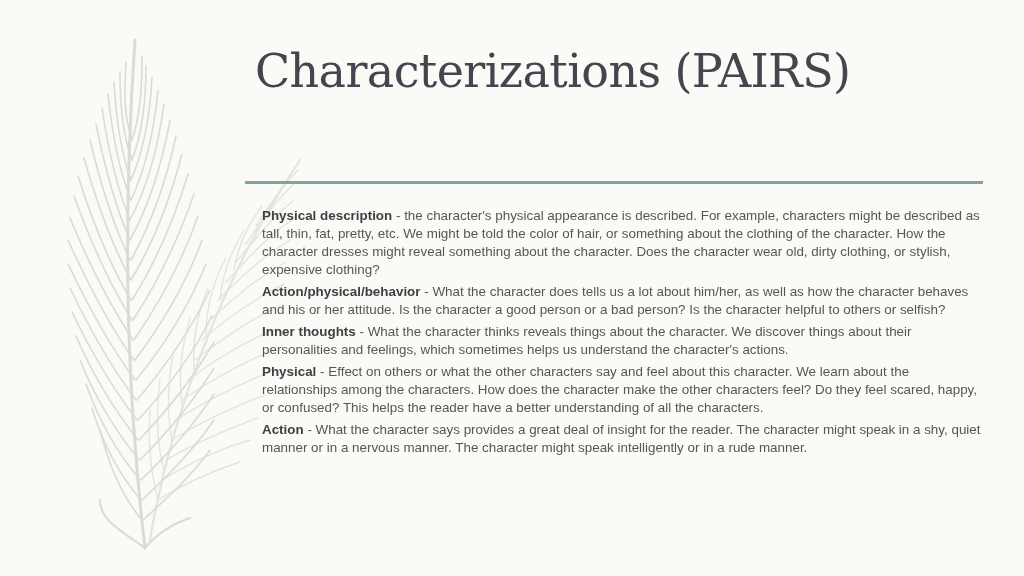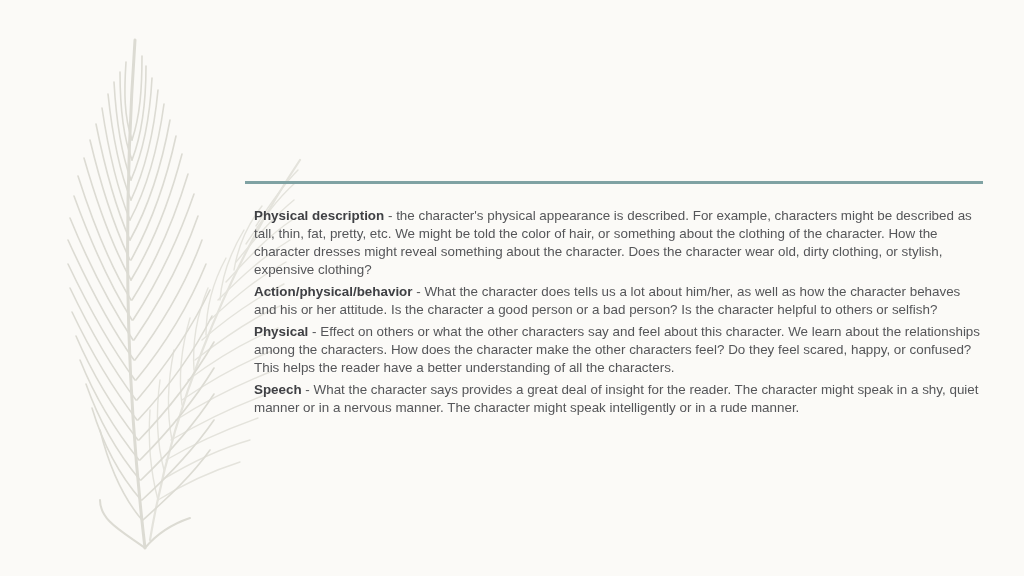--- a/index.html
+++ b/index.html
@@ -48,21 +48,21 @@
       position: absolute;
       left: 254px;
       top: 207px;
       width: 730px;
       font-family: "Liberation Sans", "DejaVu Sans", sans-serif;
       font-size: 13.4px;
       line-height: 18px;
       color: #555659;
     }
     .para {
-      margin: 0 0 4px 0;
+      margin: 0 0 4px 8px;
     }
     .term {
       font-weight: bold;
       color: #3f4044;
     }
   </style>
 </head>
 <body>
 
 <div class="slide">
@@ -138,23 +138,25 @@
         <path d="M131 200 C 146 168, 154 132, 158 90"></path>
         <path d="M131 180 C 144 150, 150 116, 152 78"></path>
         <path d="M132 160 C 142 134, 146 104, 146 66"></path>
         <path d="M132 140 C 140 116, 142 90, 142 56"></path>
         <path d="M145 548 C 120 530, 100 520, 100 500" stroke-width="2"></path>
         <path d="M145 548 C 160 530, 178 522, 190 518" stroke-width="2"></path>
       </g>
     </g>
   </svg>
 
+  <h1 class="title">Characterizations (PAIRS)</h1>
 
   <div class="rule"></div>
 
   <div class="body">
     <p class="para"><span class="term">Physical description</span><span> - </span><span>the character's physical appearance is described. For example, characters might be described as tall, thin, fat, pretty, etc. We might be told the color of hair, or something about the clothing of the character. How the character dresses might reveal something about the character. Does the character wear old, dirty clothing, or stylish, expensive clothing?</span></p>
     <p class="para"><span class="term">Action/physical/behavior</span><span> - </span><span>What the character does tells us a lot about him/her, as well as how the character behaves and his or her attitude. Is the character a good person or a bad person? Is the character helpful to others or selfish?</span></p>
+    <p class="para"><span class="term">Inner thoughts</span><span> - </span><span>What the character thinks reveals things about the character. We discover things about their personalities and feelings, which sometimes helps us understand the character's actions.</span></p>
     <p class="para"><span class="term">Physical</span><span> - </span><span>Effect on others or what the other characters say and feel about this character. We learn about the relationships among the characters. How does the character make the other characters feel? Do they feel scared, happy, or confused? This helps the reader have a better understanding of all the characters.</span></p>
-    <p class="para"><span class="term">Speech</span><span> - </span><span>What the character says provides a great deal of insight for the reader. The character might speak in a shy, quiet manner or in a nervous manner. The character might speak intelligently or in a rude manner.</span></p>
+    <p class="para"><span class="term">Action</span><span> - </span><span>What the character says provides a great deal of insight for the reader. The character might speak in a shy, quiet manner or in a nervous manner. The character might speak intelligently or in a rude manner.</span></p>
   </div>
 
 </div>
 
 </body></html>

